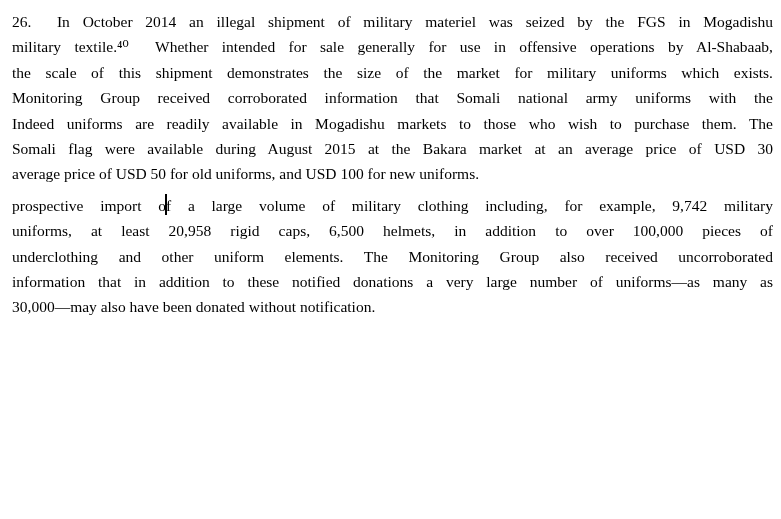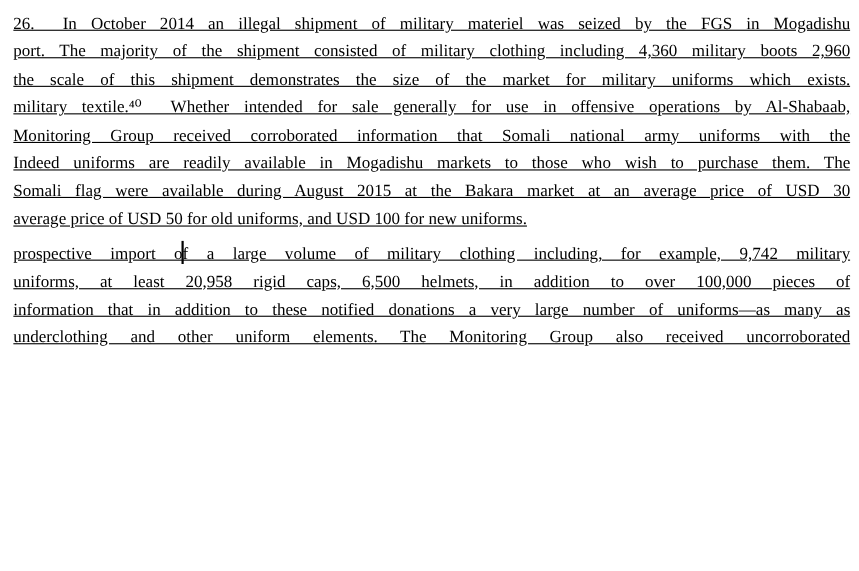--- a/index.html
+++ b/index.html
@@ -11,21 +11,21 @@
   .page {
     box-sizing: border-box;
     width: 781px; height: 519px;
     padding: 9px 8px 0 12px;
     font-family: "Liberation Serif", "DejaVu Serif", serif;
     font-size: 15.5px;
     line-height: 25.4px;
     color: #000000;
     position: relative;
   }
-  .para { margin: 0; text-decoration: underline; }
+  .para { margin: 0; }
   .para + .para { margin-top: 6px; }
   .line {
     height: 25.4px;
     overflow: hidden;
     text-align: justify;
     text-align-last: justify;
     text-justify: inter-word;
   }
   .line.last {
     text-align: center;
@@ -39,27 +39,27 @@
     vertical-align: -4.5px;
     margin: 0 -0.75px;
   }
 </style>
 </head>
 <body>
 
 <div class="page" id="doc">
     <div class="para">
       <div class="line">26.&nbsp; In October 2014 an illegal shipment of military materiel was seized by the FGS in Mogadishu</div>
-      <div class="line">port. The majority of the shipment consisted of military clothing including 4,360 military boots 2,960</div>
+      <div class="line">military textile.⁴⁰&nbsp; Whether intended for sale generally for use in offensive operations by Al-Shabaab,</div>
       <div class="line">the scale of this shipment demonstrates the size of the market for military uniforms which exists.</div>
-      <div class="line">military textile.⁴⁰&nbsp; Whether intended for sale generally for use in offensive operations by Al-Shabaab,</div>
       <div class="line">Monitoring Group received corroborated information that Somali national army uniforms with the</div>
       <div class="line">Indeed uniforms are readily available in Mogadishu markets to those who wish to purchase them. The</div>
       <div class="line">Somali flag were available during August 2015 at the Bakara market at an average price of USD 30</div>
       <div class="line last">average price of USD 50 for old uniforms, and USD 100 for new uniforms.</div>
     </div>
     <div class="para">
       <div class="line"><span>prospective import o</span><span class="caret"></span><span>f a large volume of military clothing including, for example, 9,742 military</span></div>
       <div class="line">uniforms, at least 20,958 rigid caps, 6,500 helmets, in addition to over 100,000 pieces of</div>
+      <div class="line">underclothing and other uniform elements. The Monitoring Group also received uncorroborated</div>
       <div class="line">information that in addition to these notified donations a very large number of uniforms—as many as</div>
-      <div class="line">underclothing and other uniform elements. The Monitoring Group also received uncorroborated</div>
+      <div class="line last">30,000—may also have been donated without notification.</div>
     </div>
   </div>
 
 </body></html>

